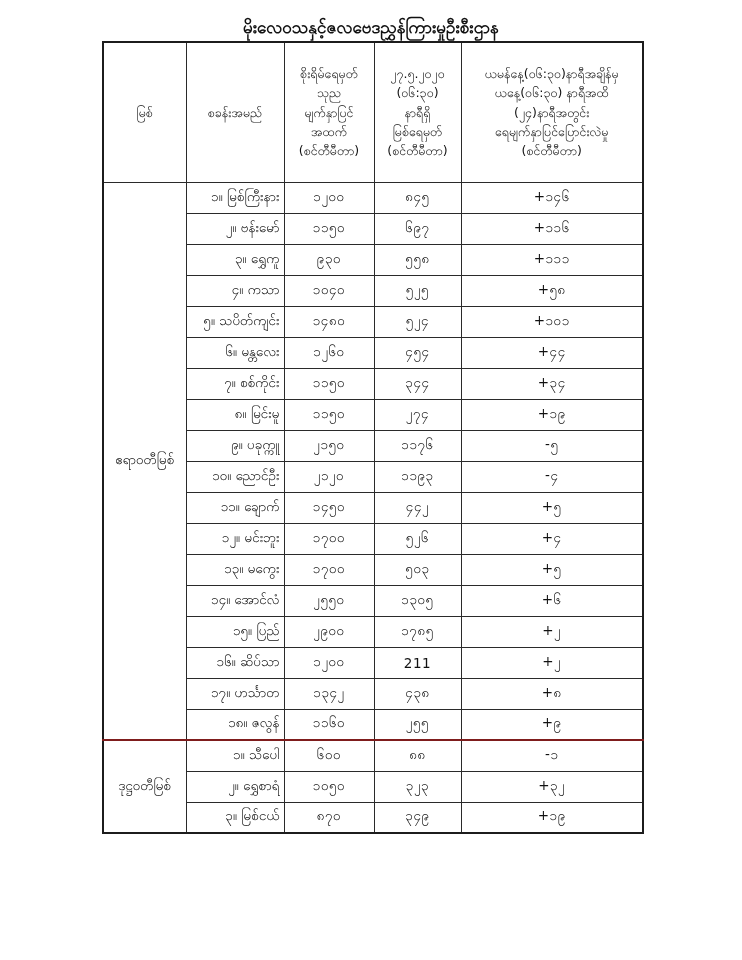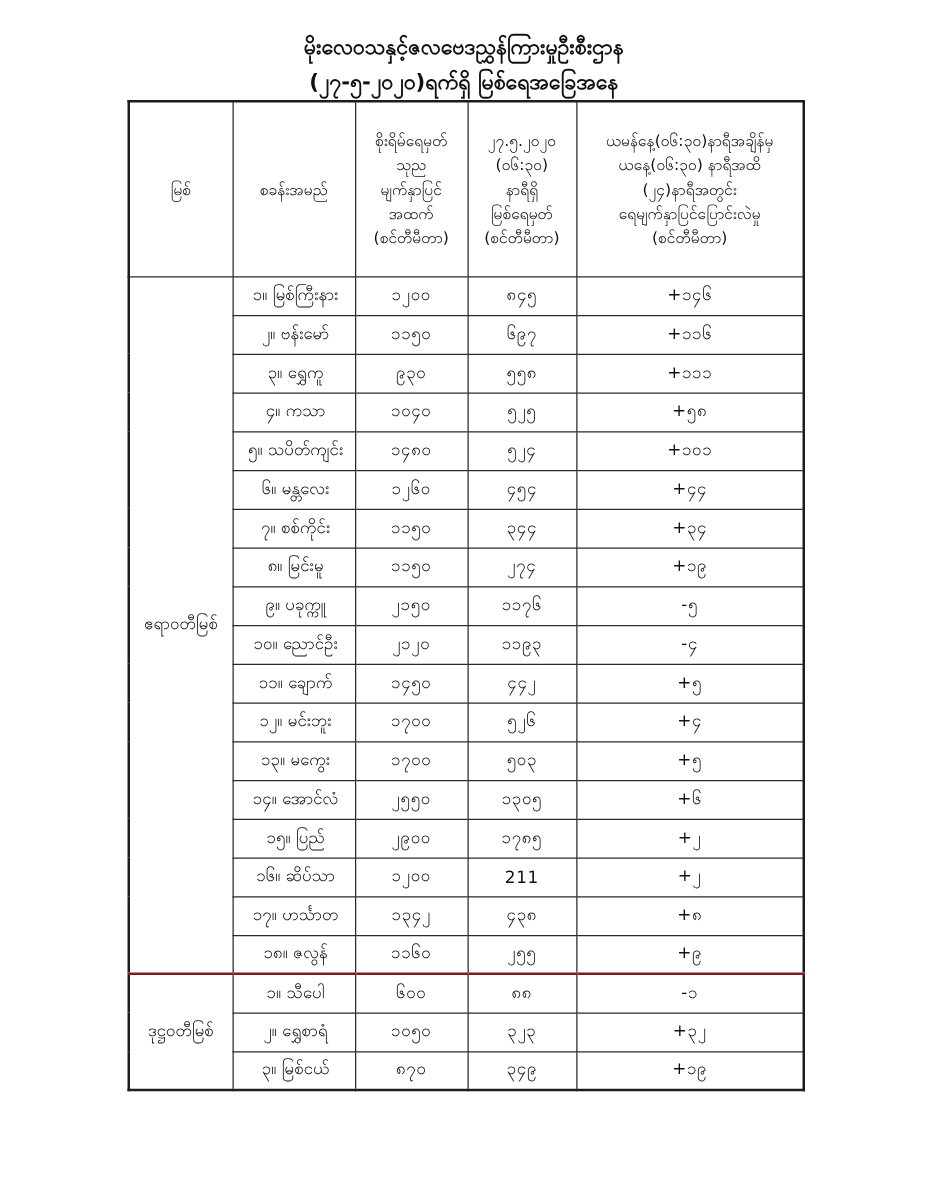--- a/index.html
+++ b/index.html
@@ -3,21 +3,21 @@
 <meta charset="utf-8">
 <style>
   html, body { margin:0; padding:0; }
   body {
     width:742px; height:960px; background:#ffffff; color:#111111;
     font-family:"DejaVu Sans", sans-serif;
     -webkit-font-smoothing:antialiased;
   }
   .page { position:relative; width:742px; height:960px; overflow:hidden; }
 
-  .titles { text-align:center; padding-top:24px; }
+  .titles { text-align:center; padding-top:13px; }
   .title-line { font-weight:bold; font-size:17px; line-height:1.65; }
 
   .date-line {
     width:540px; margin:4px 0 5px 102px; text-align:right;
     font-size:15px;
   }
 
   table.river-table {
     border-collapse:collapse; table-layout:fixed;
     margin-left:102px; width:540px;
@@ -32,37 +32,36 @@
     font-weight:normal; font-size:12.5px; line-height:1.55;
     text-align:center; vertical-align:middle;
     white-space:pre-line; padding:2px 3px;margin-top:29px;
   }
   .river-table tbody tr { height:31px; }
   .river-cell {
     text-align:center; vertical-align:middle; font-size:13.5px;
     padding:0 2px;
   }
   .station-cell {
-    text-align:center; vertical-align:middle; font-size:13.5px;
+    text-align:right; vertical-align:middle; font-size:13.5px;
     padding:0 4px 0 7px; white-space:nowrap;
   }
   .num-cell {
     text-align:center; vertical-align:middle; font-size:13.5px;
     letter-spacing:0.5px;
   }
   tr.group-start td { border-top:2px solid #7f1d1d; }
 </style>
 </head>
 <body>
 
 <div class="page">
 
   <div class="titles">
     <div class="title-line">မိုးလေဝသနှင့်ဇလဗေဒညွှန်ကြားမှုဦးစီးဌာန</div>
-    <div class="title-line">(၂၇-၅-၂၀၂၀)ရက်ရှိ မြစ်ရေအခြေအနေ</div>
   </div>
 
 
   <table class="river-table">
     <colgroup>
       <col style="width:83px">
       <col style="width:98px">
       <col style="width:90px">
       <col style="width:87px">
       <col style="width:182px">

